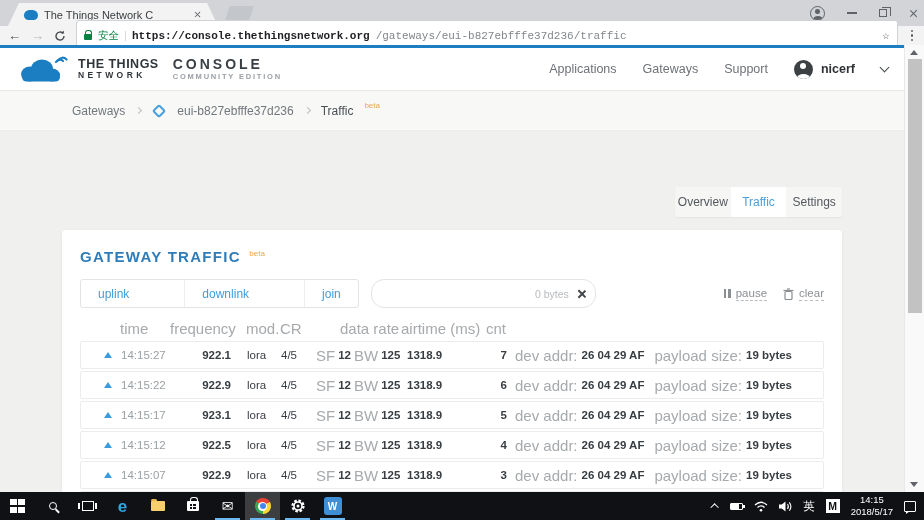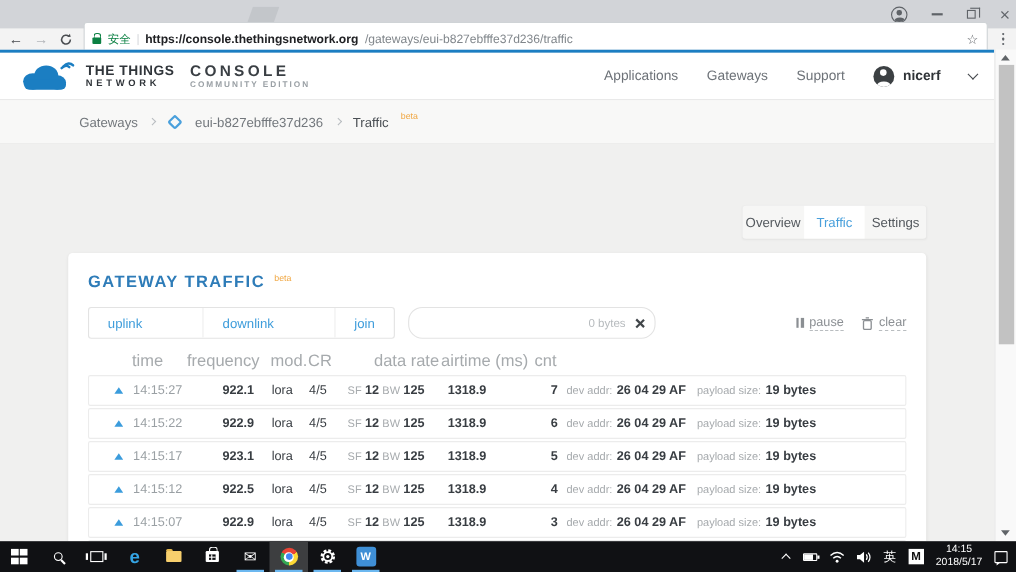--- a/index.html
+++ b/index.html
@@ -26,21 +26,21 @@
                         border-top:1.2px solid #5f6368; border-right:1.2px solid #5f6368; }
   .profile-ic { width:15px; height:15px; border:1.4px solid #5f6368; border-radius:50%; position:relative; overflow:hidden; display:inline-block;}
   .profile-ic::before { content:""; position:absolute; top:2.5px; left:4.2px; width:4.5px; height:4.5px; border-radius:50%; background:#5f6368; }
   .profile-ic::after { content:""; position:absolute; bottom:-2px; left:1.5px; width:10px; height:6px; border-radius:50% 50% 0 0; background:#5f6368; }
 
   .toolbar { position:absolute; top:26px; left:0; right:0; height:19px; background:#f3f3f3; display:flex; align-items:center; padding:0 8px; gap:10px; }
   .nav-ic { font-size:13px; color:#4a4d51; line-height:1; }
   .nav-ic.dis { color:#b3b6ba; }
   .refresh-svg { display:block; }
   .urlfield { flex:1; height:31px; background:#fff; border:1px solid #cfd3d6; border-radius:3px;
-              display:flex; align-items:center; padding:0 7px; gap:6px; }
+              display:flex; align-items:center; padding:0 7px; gap:6px;font-family:Liberation Mono, monospace; }
   .lock { width:8px; height:6px; background:#0b8043; border-radius:1px; position:relative; margin-top:3px;}
   .lock::before { content:""; position:absolute; top:-3.6px; left:1.4px; width:5px; height:4px;
                   border:1.3px solid #0b8043; border-bottom:none; border-radius:3px 3px 0 0; }
   .secure-txt { font-size:10.5px; color:#0b8043; }
   .url-sep { width:1px; height:10px; background:#d7dadd; }
   .url-domain { font-size:11px; color:#202124; font-weight:bold; }
   .url-path { font-size:11px; color:#80868b; }
   .url-spacer { flex:1; }
   .star-ic { font-size:12px; color:#5f6368; line-height:1; }
   .dots-ic { display:flex; flex-direction:column; gap:2px; padding:0 3px; }
@@ -111,21 +111,21 @@
   .ct { width:56px; padding-left:6px; color:#9aa0a4; }
   .cf { width:60px; text-align:right; }
   .cm { width:45px; padding-left:16px; }
   .cc { width:40px; padding-left:5px; }
   .cr8 { width:71px; padding-left:0; display:flex; gap:3px; align-items:center;}
   .ca { width:85px; padding-left:20px; }
   .cn { width:35px; text-align:right; }
   .cd { padding-left:8px; display:flex; align-items:center; gap:4px; }
   .strong { color:#383d42; font-weight:bold; }
   .plain { color:#383d42; }
-  .lbl { font-size:10px; color:#a6aaad; }
+  .lbl { font-size:15px; color:#a6aaad; }
   .lbl2 { margin-left:6px; }
   
   .h-time { width:56px; margin-left:34px; padding-left:6px; }
   .h-freq { width:60px; text-align:right; }
   .h-mod { width:45px; padding-left:16px; }
   .h-cr { width:40px; padding-left:5px; }
   .h-rate { width:71px; padding-left:25px; white-space:nowrap; }
   .h-air { width:85px; padding-left:15px; white-space:nowrap; }
   .h-cnt { width:35px; text-align:right; }
 
@@ -172,20 +172,25 @@
   .clock { color:#fff; font-size:9.5px; text-align:center; line-height:1.25; }
   .ac-ic { width:12px; height:11px; border:1.2px solid #fff; border-radius:1px; position:relative; }
   .ac-ic::after { content:""; position:absolute; left:1px; bottom:-3.5px; width:0; height:0; border-top:3px solid #fff; border-right:4px solid transparent; }
 </style>
 </head>
 <body>
 
 <div class="screen">
 
   <div class="titlebar">
+    <div class="tab">
+      <span class="favicon"></span>
+      <span class="tab-title">The Things Network C</span>
+      <span class="cross small"></span>
+    </div>
     <div class="newtab"></div>
     <div class="win-controls">
       <span class="profile-ic"></span>
       <span class="min-ic"></span>
       <span class="restore-ic"></span>
       <span class="cross"></span>
     </div>
   </div>
 
   <div class="toolbar">

